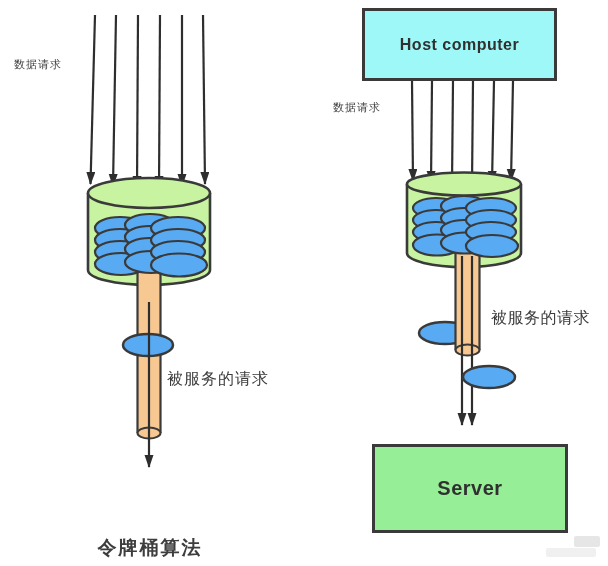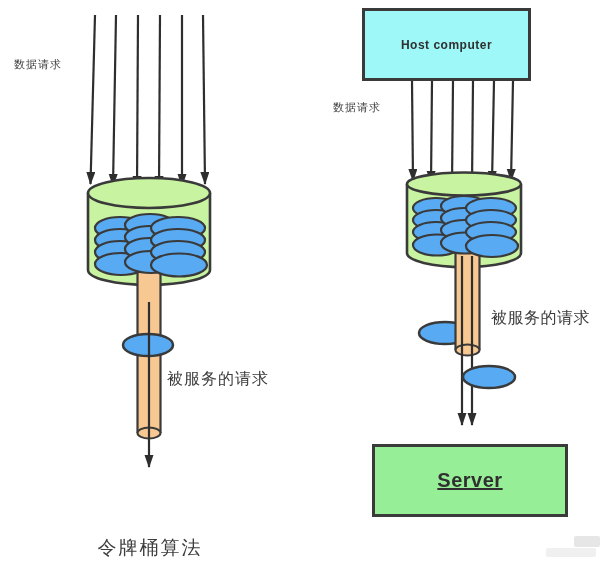--- a/index.html
+++ b/index.html
@@ -15,30 +15,30 @@
   .tube-fill{fill:var(--tube-orange);stroke:none;}
   .tube-side{stroke:var(--outline);stroke-width:2.2;fill:none;}
   .tube-end{fill:var(--tube-orange);stroke:var(--outline);stroke-width:2;}
   .blob{fill:var(--token-blue);stroke:var(--outline);stroke-width:2.5;}
   .ah{fill:var(--arrow);}
   .lbl{
     position:absolute;color:var(--text);font-size:11px;letter-spacing:1px;
     white-space:nowrap;
   }
   .caption{
-    position:absolute;color:var(--text);font-size:19px;font-weight:normal;
+    position:absolute;color:var(--text);font-size:19px;font-weight:bold;
     letter-spacing:2px;text-align:center;white-space:nowrap;
   }
   .node-box{
     position:absolute;border:3px solid var(--outline);display:flex;
     align-items:center;justify-content:center;color:#303030;font-weight:bold;
     box-sizing:border-box;
   }
-  #host-box{left:362px;top:8px;width:169px;height:73px;background:var(--host-cyan);font-size:12px;letter-spacing:.5px;}
-  #server-box{left:372px;top:444px;width:196px;height:73px;background:var(--server-green);font-size:20px;letter-spacing:.5px;text-decoration:underline;}
+  #host-box{left:362px;top:8px;width:195px;height:73px;background:var(--host-cyan);font-size:16px;letter-spacing:.5px;}
+  #server-box{left:372px;top:444px;width:196px;height:89px;background:var(--server-green);font-size:20px;letter-spacing:.5px;}
   #watermark{position:absolute;left:486px;top:546px;width:122px;height:20px;background:rgba(255,255,255,.78);}
   #watermark .wm-mark{position:absolute;left:88px;top:-10px;width:26px;height:11px;background:rgba(190,190,190,.38);border-radius:2px;}
   #watermark .wm-mark2{position:absolute;left:60px;top:2px;width:50px;height:9px;background:rgba(205,205,205,.30);border-radius:2px;}
 </style>
 </head>
 <body>
 
 <div id="stage">
 
   <svg id="diagram-svg" viewBox="0 0 608 566">

